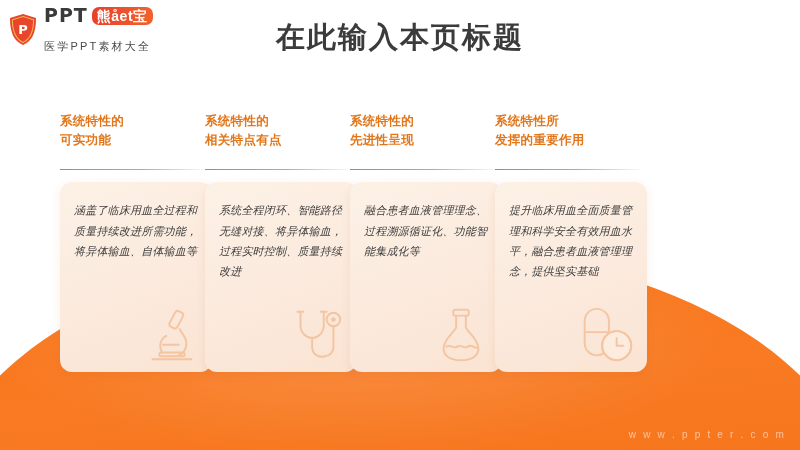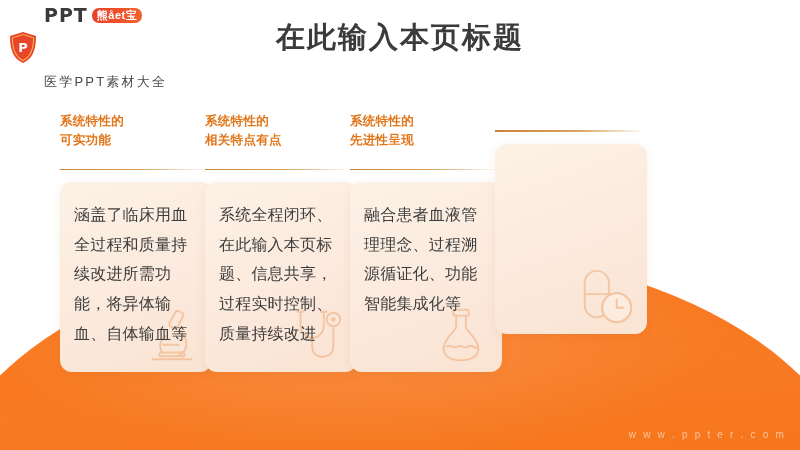--- a/index.html
+++ b/index.html
@@ -23,33 +23,33 @@
     position:absolute;left:-60px;top:245px;width:920px;height:430px;
     border-radius:50% 50% 0 0 / 60% 60% 0 0;
     background:radial-gradient(ellipse 60% 45% at 45% 18%,rgba(255,255,255,.17),rgba(255,255,255,0) 70%);
     pointer-events:none;
   }
 
   
   .logo{position:absolute;left:8px;top:6px;display:flex;align-items:center;gap:6px;}
   .shield{position:relative;width:30px;height:33px;flex:none;}
   .shield svg{display:block;}
-  .logo-txt{display:flex;flex-direction:column;justify-content:center;line-height:1;gap:48px;}
+  .logo-txt{display:flex;flex-direction:column;justify-content:center;line-height:1;}
   .logo-row1{display:flex;align-items:center;gap:4px;}
   .logo-ppt{
     font-weight:bold;font-size:19px;letter-spacing:1px;color:#3a3a3a;
     font-family:"DejaVu Sans",sans-serif;
   }
   .logo-badge{
     background:linear-gradient(90deg,#e8402a,#f2622c);
-    color:#fff;font-size:11px;padding:2px 5px 2px 5px;border-radius:7px;
+    color:#fff;font-size:14px;padding:2px 5px 2px 5px;border-radius:7px;
     letter-spacing:.5px;white-space:nowrap;font-weight:bold;
   }
   .logo-sub{
-    font-size:13px;color:#4a4a4a;letter-spacing:2.2px;margin-top:2px;white-space:nowrap;
+    font-size:11px;color:#4a4a4a;letter-spacing:2.2px;margin-top:16px;white-space:nowrap;
   }
 
   
   .title{
     position:absolute;left:0;right:0;top:18px;text-align:center;
     font-size:29px;font-weight:bold;color:#3b3b3b;letter-spacing:2px;
   }
 
   
   .cols{position:absolute;left:60px;top:112px;width:700px;display:flex;gap:0;}
@@ -65,21 +65,21 @@
   .card{
     margin-top:12px;width:152px;height:190px;
     border-radius:12px;
     background:linear-gradient(160deg,#fdf1e6 0%,#fbe9dc 60%,#fae4d3 100%);
     box-shadow:0 3px 10px rgba(180,90,20,.10);
     position:relative;overflow:hidden;
   }
   .card-text{
     position:relative;z-index:2;
     padding:18px 14px 0 14px;
-    font-size:16px;line-height:1.85;color:#3d3d3d;letter-spacing:.2px;
+    font-size:11px;line-height:1.85;color:#3d3d3d;letter-spacing:.2px;font-style:italic;
   }
   .card-icon{
     position:absolute;right:10px;bottom:6px;width:62px;height:62px;
     opacity:.55;z-index:1;
   }
   .card-icon svg{display:block;width:100%;height:100%;}
 
   
   .watermark{
     position:absolute;right:14px;bottom:10px;
@@ -134,21 +134,21 @@
         </div>
 
       </div>
     </div>
 
     <div class="col">
       <div class="heading">系统特性的
 相关特点有点</div>
       <div class="divider"></div>
       <div class="card">
-        <div class="card-text">系统全程闭环、在此输入本页标题、信息共享，过程实时控制、质量持续改进</div>
+        <div class="card-text">系统全程闭环、智能路径无缝对接、将异体输血，过程实时控制、质量持续改进</div>
         <div class="card-icon">
           <svg viewBox="0 0 64 64" fill="none" stroke="#efa977" stroke-width="2" stroke-linecap="round" stroke-linejoin="round">
             <path d="M16 8 V22 C16 30 22 35 28 35 C34 35 40 30 40 22 V8"></path>
             <path d="M13 8 H19"></path>
             <path d="M37 8 H43"></path>
             <path d="M28 35 V44 C28 51 34 56 41 54"></path>
             <circle cx="50" cy="16" r="7"></circle>
             <circle cx="50" cy="16" r="2.4" fill="#efa977" stroke="none"></circle>
             <path d="M50 23 V44 C50 50 46 54 41 54"></path>
           </svg>
@@ -168,22 +168,25 @@
             <rect x="24" y="6" width="16" height="6" rx="2"></rect>
             <path d="M27 12 V24 C27 27 14 36 14 46 C14 53 20 58 32 58 C44 58 50 53 50 46 C50 36 37 27 37 24 V12"></path>
             <path d="M17 44 C21 41 24 47 28 44 C32 41 35 47 39 44 C43 41 46 46 48 45"></path>
           </svg>
         </div>
 
       </div>
     </div>
 
     <div class="col">
-      <div class="divider"></div>
-      <div class="card">
+      <div class="heading">系统特性所
+发挥的重要作用</div>
+      <div class="divider"></div>
+      <div class="card">
+        <div class="card-text">提升临床用血全面质量管理和科学安全有效用血水平，融合患者血液管理理念，提供坚实基础</div>
         <div class="card-icon">
           <svg viewBox="0 0 64 64" fill="none" stroke="#efa977" stroke-width="2" stroke-linecap="round" stroke-linejoin="round">
             <rect x="10" y="5" width="25" height="48" rx="12.5"></rect>
             <path d="M10 29 H35"></path>
             <circle cx="43" cy="43" r="15" fill="#fdf1e6"></circle>
             <circle cx="43" cy="43" r="15"></circle>
             <path d="M43 35 V43 H50"></path>
           </svg>
         </div>
 

